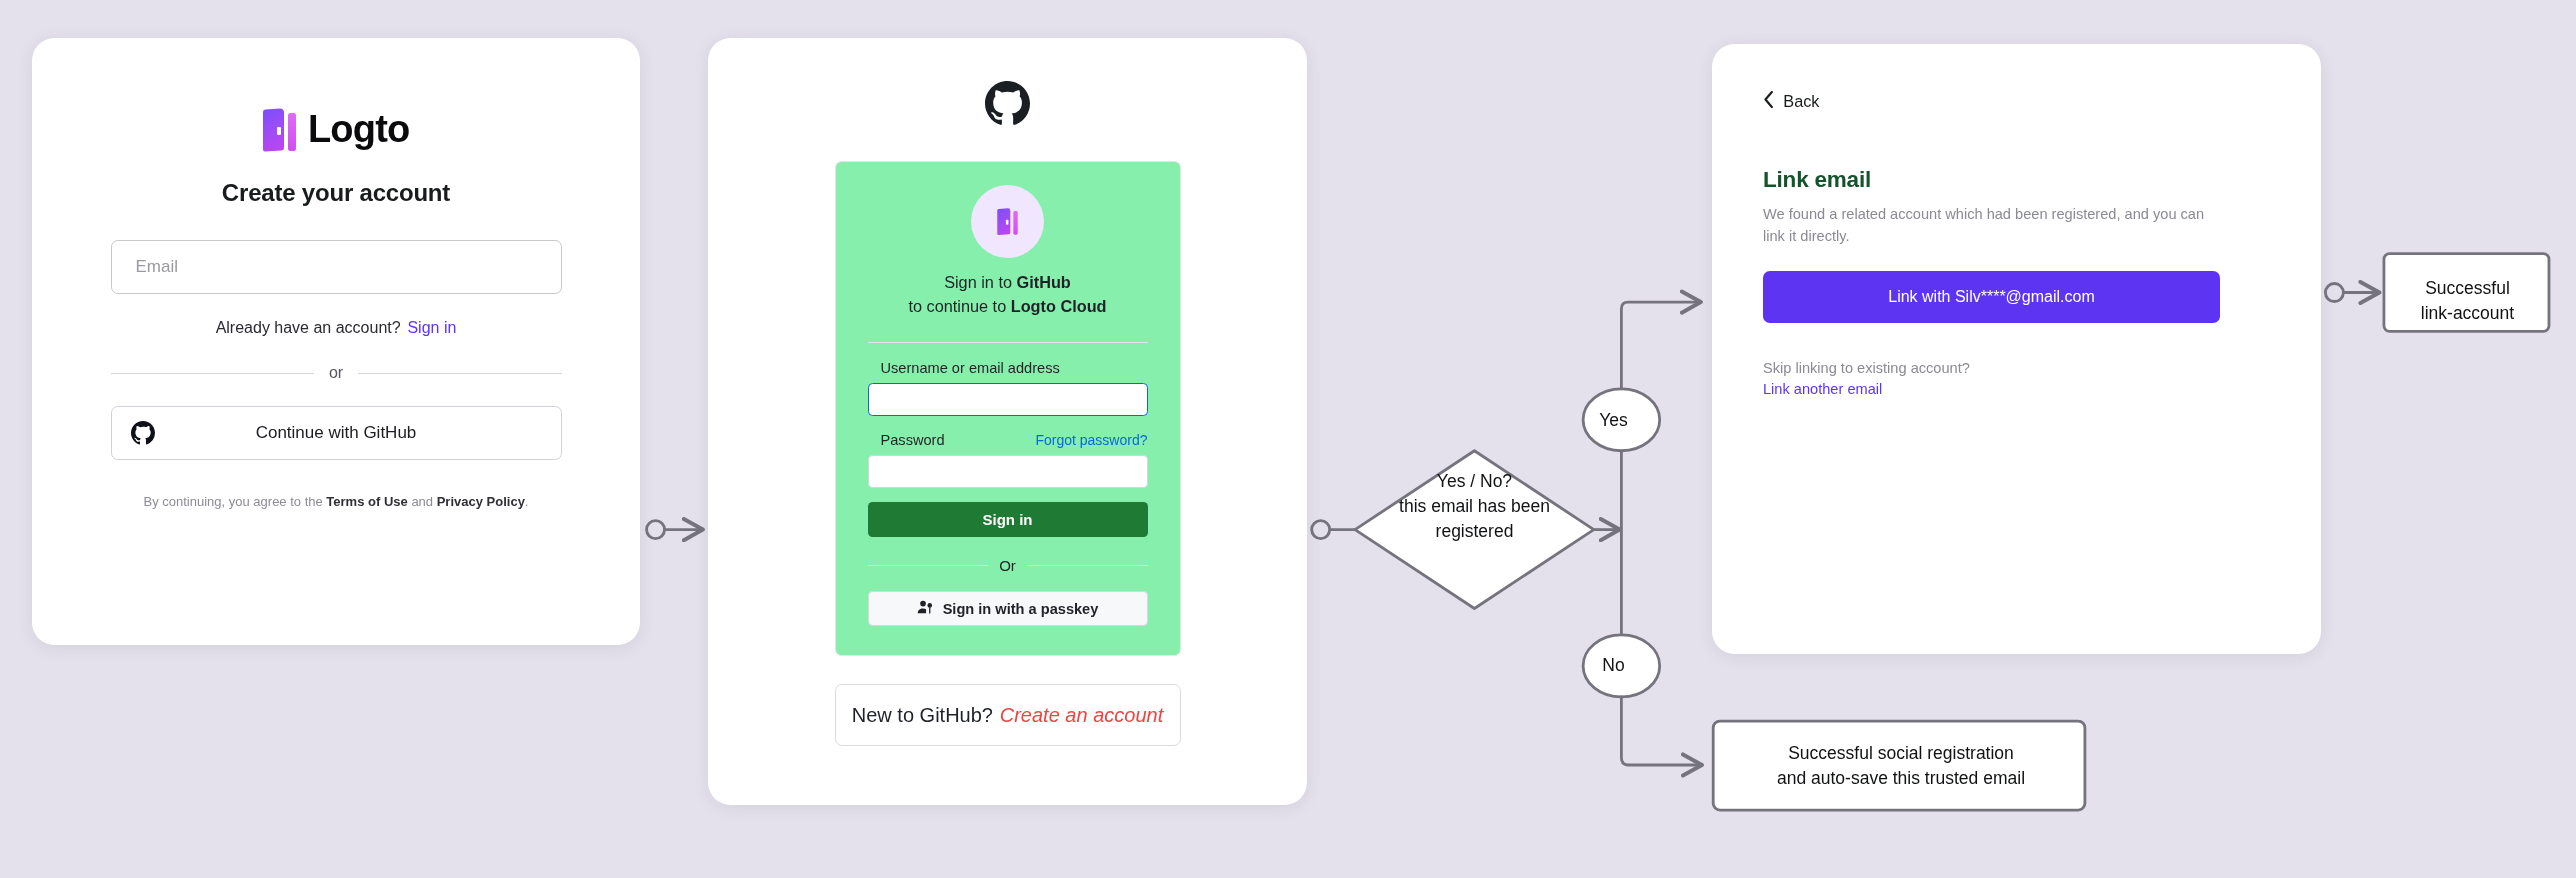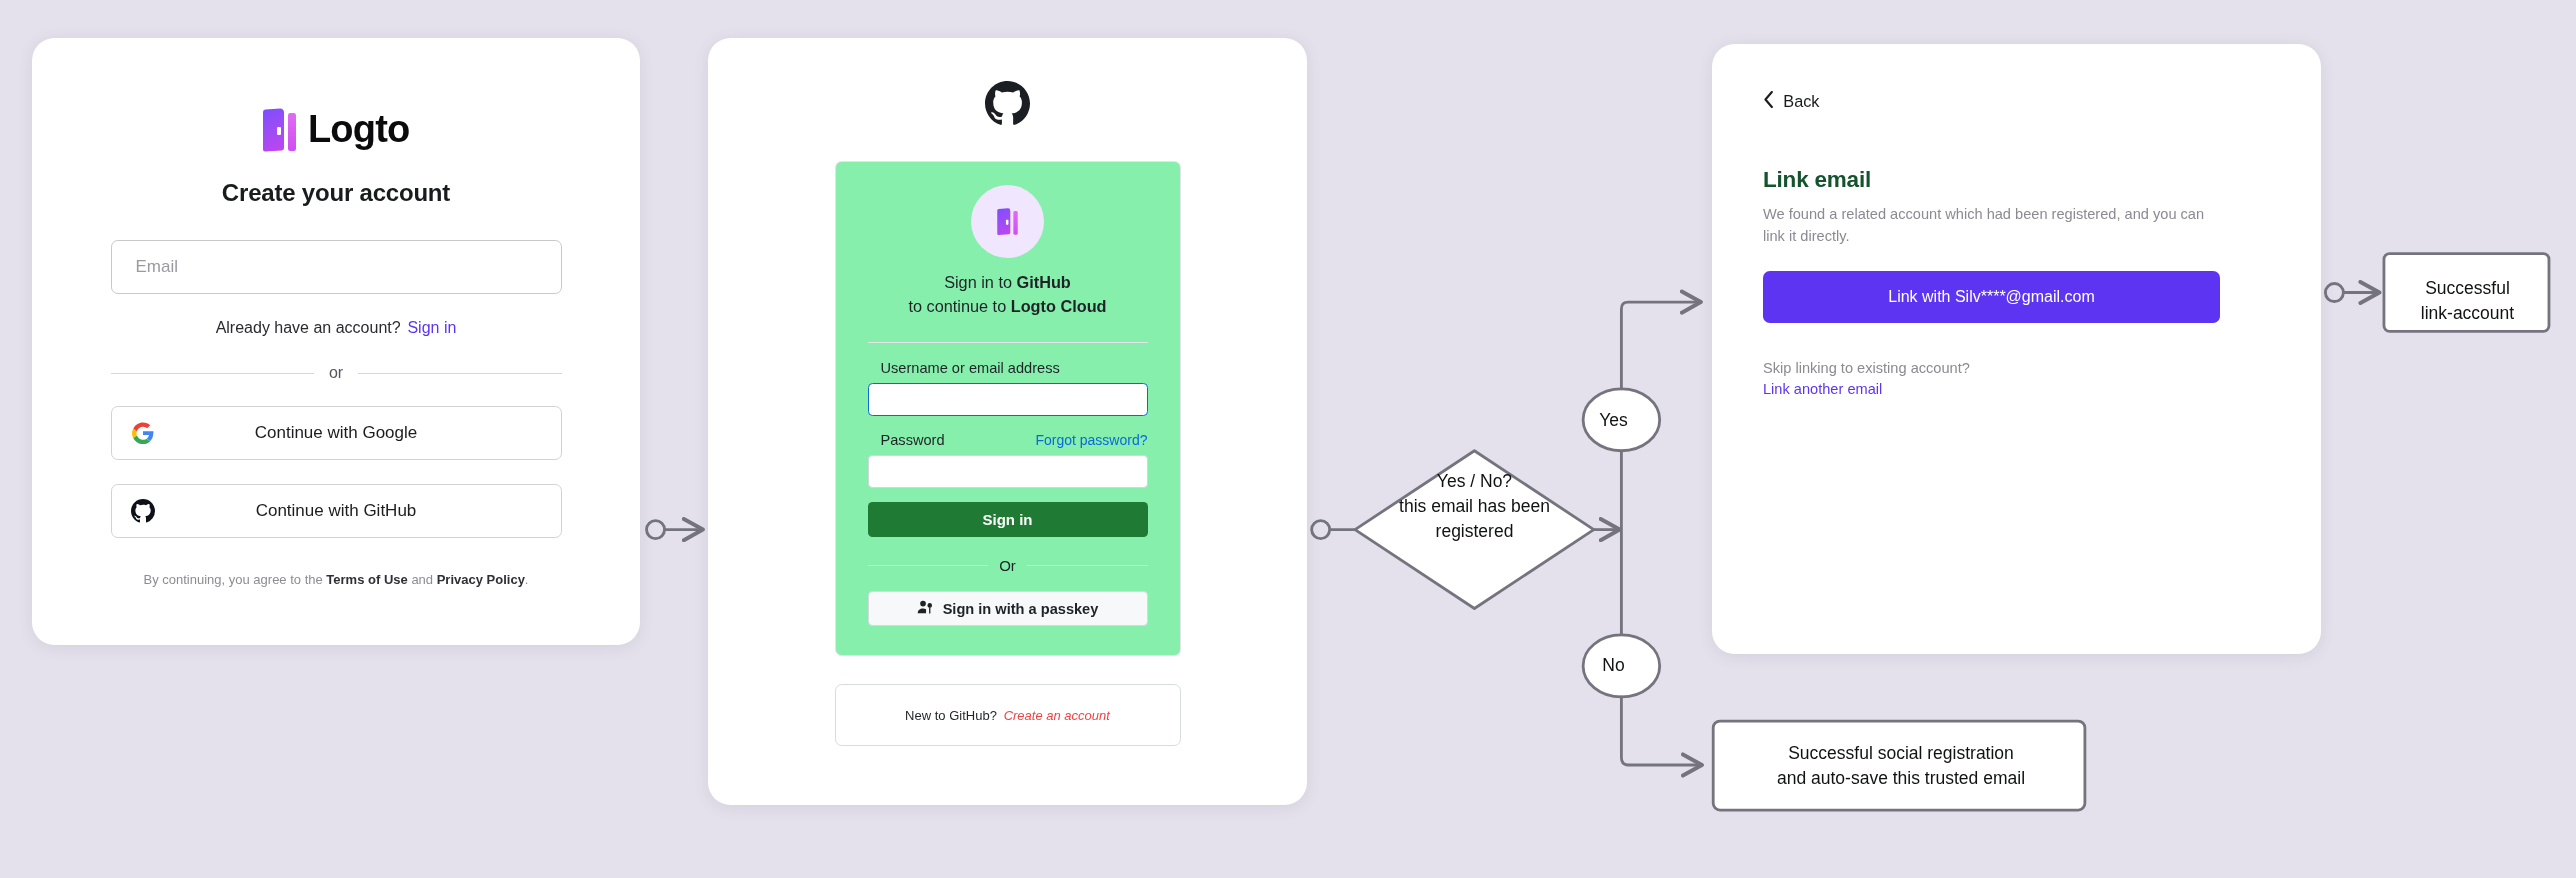--- a/index.html
+++ b/index.html
@@ -268,21 +268,21 @@
     margin-top: 28px;
     width: 346px;
     height: 62px;
     border: 0.6px solid #d8dbdf;
     border-radius: 6.8px;
     background: #fff;
     display: flex;
     align-items: center;
     justify-content: center;
     gap: 6.8px;
-    font-size: 13px;
+    font-size: 20px;
     color: #1f2328;
   }
   .gh-newto .lnk { color: #ef4444; cursor: pointer; font-style: italic; }
 
   
   #card-link {
     left: 1712px;
     top: 44px;
     width: 609px;
     height: 610px;
@@ -468,31 +468,20 @@
       <span>Already have an account?</span>
       <span class="lnk">Sign in</span>
     </div>
 
     <div class="or-row">
       <div class="rule"></div>
       <div class="or-txt">or</div>
       <div class="rule"></div>
     </div>
 
-    <div class="btn-social">
-      <span class="soc-icon">
-        <svg width="24" height="24" viewBox="0 0 48 48">
-          <path fill="#4285F4" d="M45.1 24.5c0-1.6-.1-2.8-.4-4.1H24v7.5h11.9c-.2 2-1.5 5-4.4 7l-.1.3 6.4 5 .4.1c4.1-3.8 6.4-9.4 6.4-15.8"></path>
-          <path fill="#34A853" d="M24 46c5.8 0 10.7-1.9 14.3-5.2l-6.8-5.3c-1.8 1.3-4.3 2.2-7.5 2.2-5.7 0-10.6-3.8-12.3-9l-.3.1-6.6 5.2-.1.3C8.2 41.1 15.5 46 24 46"></path>
-          <path fill="#FBBC05" d="M11.7 28.7c-.5-1.3-.7-2.8-.7-4.2s.3-2.9.7-4.2v-.4l-6.8-5.3-.2.1A22 22 0 0 0 2 24.5c0 3.6.9 6.9 2.5 9.8z"></path>
-          <path fill="#EA4335" d="M24 11.3c4 0 6.8 1.7 8.3 3.2l6.1-6C34.6 5.1 29.8 3 24 3 15.5 3 8.2 7.9 4.7 14.8l7 5.5c1.7-5.2 6.6-9 12.3-9"></path>
-        </svg>
-      </span>
-      <span class="soc-label">Continue with Google</span>
-    </div>
 
     <div class="btn-social">
       <span class="soc-icon">
         <svg width="24" height="24" viewBox="0 0 16 16" fill="#0d1117">
           <path d="M8 0C3.58 0 0 3.58 0 8c0 3.54 2.29 6.53 5.47 7.59.4.07.55-.17.55-.38
           0-.19-.01-.82-.01-1.49-2.01.37-2.53-.49-2.69-.94-.09-.23-.48-.94-.82-1.13-.28-.15-.68-.52-.01-.53.63-.01
           1.08.58 1.23.82.72 1.21 1.87.87 2.33.66.07-.52.28-.87.51-1.07-1.78-.2-3.64-.89-3.64-3.95
           0-.87.31-1.59.82-2.15-.08-.2-.36-1.02.08-2.12 0 0 .67-.21 2.2.82a7.4 7.4 0 0 1 2-.27c.68
           0 1.36.09 2 .27 1.53-1.04 2.2-.82 2.2-.82.44 1.1.16 1.92.08 2.12.51.56.82 1.27.82 2.15
           0 3.07-1.87 3.75-3.65 3.95.29.25.54.73.54 1.48 0 1.07-.01 1.93-.01 2.2 0 .21.15.46.55.38A8.01

